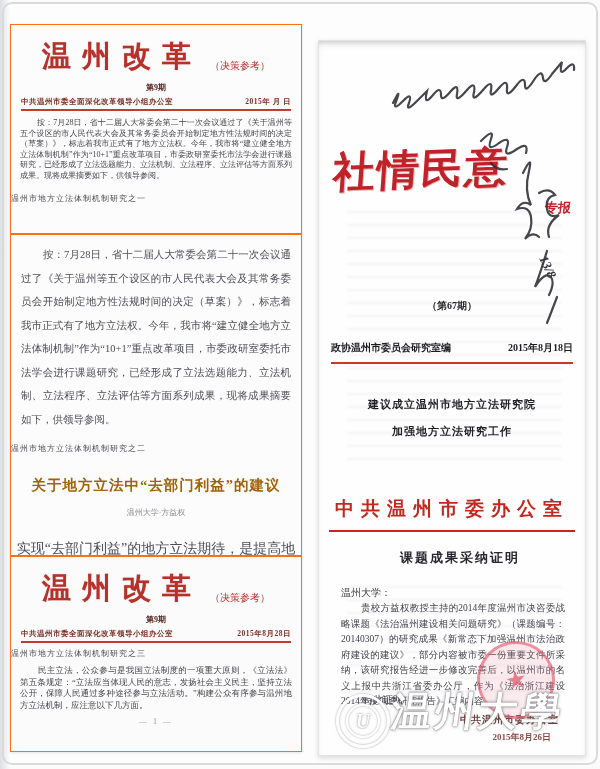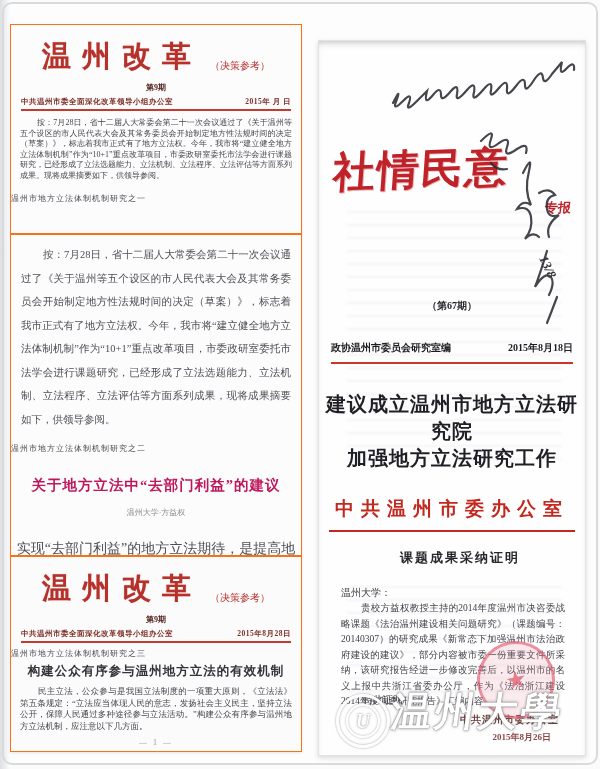--- a/index.html
+++ b/index.html
@@ -42,21 +42,21 @@
     margin:7px 9px 0 9px; font-size:8px; line-height:10.5px; color:#45454e;
     text-align:justify; text-indent:17px;
   }
   .caption{ margin:12px 9px 0 0; font-size:8px; color:#4a4a52; letter-spacing:1px;}
   .body-lg{
     margin:8px 10px 0 10px; font-size:10.5px; line-height:23.5px; color:#4d4d56;
     text-align:justify; text-indent:22px;
   }
   .doc-title{
     margin-top:22px; text-align:center; font-size:14.5px; font-weight:bold;
-    color:#be185d; letter-spacing:1px;
+    color:#a16207; letter-spacing:1px;
   }
   .author{ margin-top:12px; text-align:center; font-size:8px; color:#8c8c92; }
   .excerpt{ margin-top:22px; text-align:center; font-size:14px; color:#4d4d56;}
   .doc-title3{
     margin:4px 6px 0 6px; text-align:center; font-size:12.5px; font-weight:bold;
     color:#33333b; letter-spacing:1px; white-space:nowrap;
   }
   .body-sm3{ margin:6px 9px 0 9px; font-size:8.5px; line-height:11.5px; color:#45454e;
     text-align:justify; text-indent:18px; }
   .page-no{ text-align:center; font-size:8px; color:#9a9a9e; margin-top:6px; letter-spacing:2px;}
@@ -91,21 +91,21 @@
   }
   .r-issue{ position:absolute; left:0; top:258px; width:100%; text-align:center;
     font-size:10px; font-weight:bold; color:#26262c; }
   .r-editor-line{
     position:absolute; left:12px; right:12px; top:300px;
     display:flex; justify-content:space-between; align-items:flex-end;
     font-size:10px; font-weight:bold; color:#1c1c22;
     border-bottom:2px solid #c8372c; padding-bottom:7px;gap:11px;
   }
   .r-title{ position:absolute; left:0; top:350px; width:100%; text-align:center;
-    font-size:20px; font-weight:bold; color:#1f1f26; line-height:27px; letter-spacing:1px;}
+    font-size:11px; font-weight:bold; color:#1f1f26; line-height:27px; letter-spacing:1px;}
   .r-org{
     position:absolute; left:10px; right:10px; top:455px; text-align:center;
     font-size:19px; font-weight:bold; color:#c3281e; letter-spacing:7px;
     border-bottom:2px solid #c3281e; padding-bottom:8px; white-space:nowrap;
   }
   .r-cert{ position:absolute; left:8px; top:508px; width:100%; text-align:center;
     font-size:13px; font-weight:bold; color:#26262c; letter-spacing:2px;}
   .r-salutation{ position:absolute; left:22px; top:545px; font-size:10px; color:#3e3e47;}
   .r-body{
     position:absolute; left:22px; right:20px; top:560px;
@@ -183,21 +183,20 @@
   <div class="masthead-row">
     <span class="masthead">温州改革</span>
     <span class="masthead-sub">（决策参考）</span>
   </div>
   <div class="issue-no">第9期</div>
   <div class="org-line">
     <span>中共温州市委全面深化改革领导小组办公室</span>
     <span>2015年8月28日</span>
   </div>
   <div class="caption" style="margin-top:5px;">温州市地方立法体制机制研究之三</div>
-  <div class="doc-title3">构建公众有序参与温州地方立法的有效机制</div>
   <div class="body-sm3">民主立法，公众参与是我国立法制度的一项重大原则，《立法法》第五条规定：“立法应当体现人民的意志，发扬社会主义民主，坚持立法公开，保障人民通过多种途径参与立法活动。”构建公众有序参与温州地方立法机制，应注意以下几方面。</div>
   <div class="page-no">— 1 —</div>
 </div>
 
 <div id="rightpage">
   <div class="bleed" id="bleed1"></div>
   <div class="bleed" id="bleed2"></div>
 
   <svg id="handwriting" viewBox="0 0 214 290">
     <g fill="none" stroke="#2d2d35" stroke-width="2.2" stroke-linecap="round" opacity="0.88">

